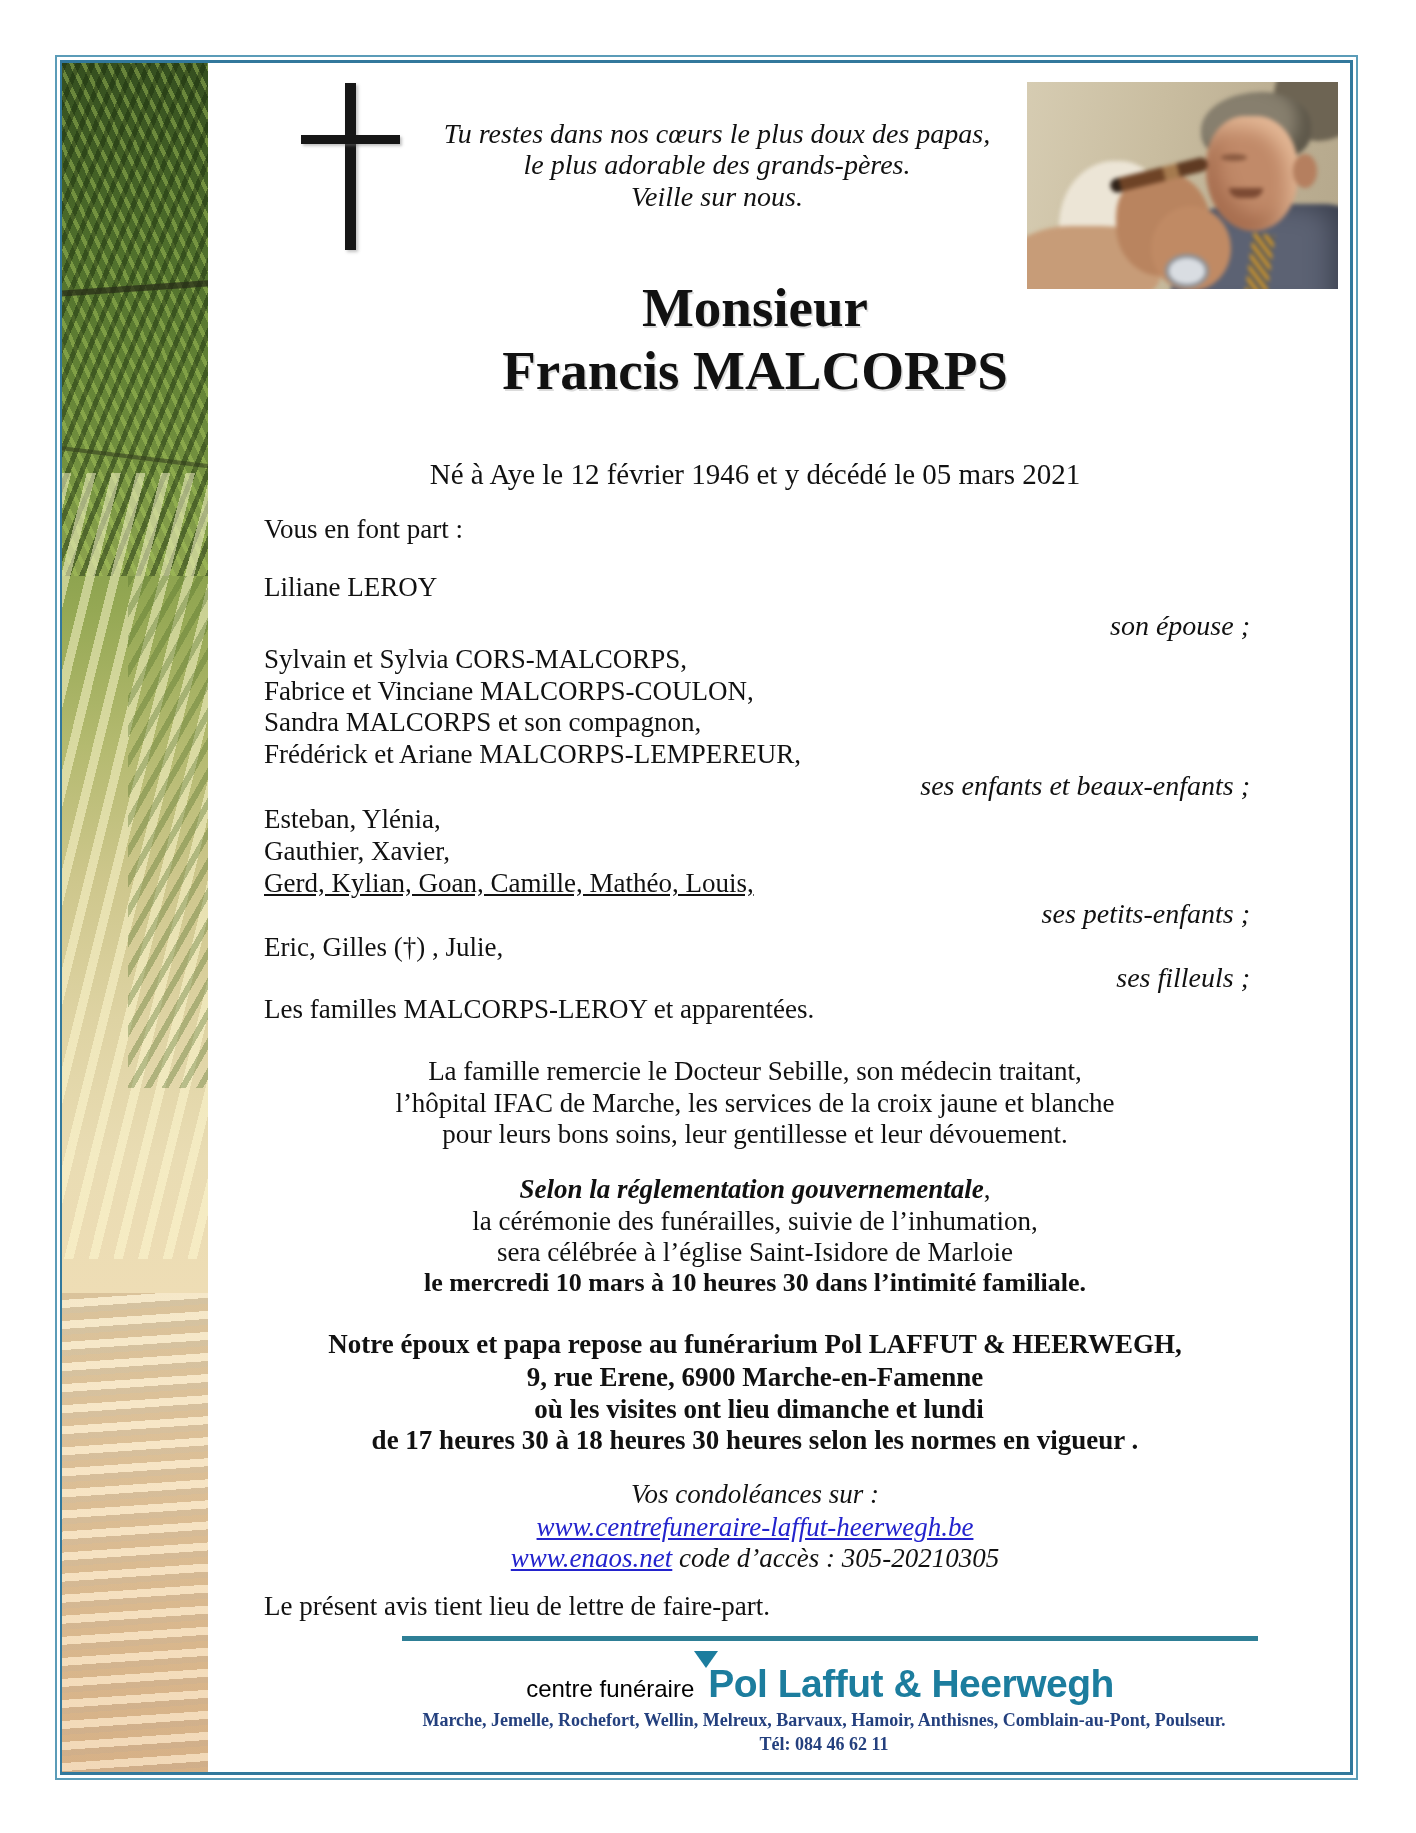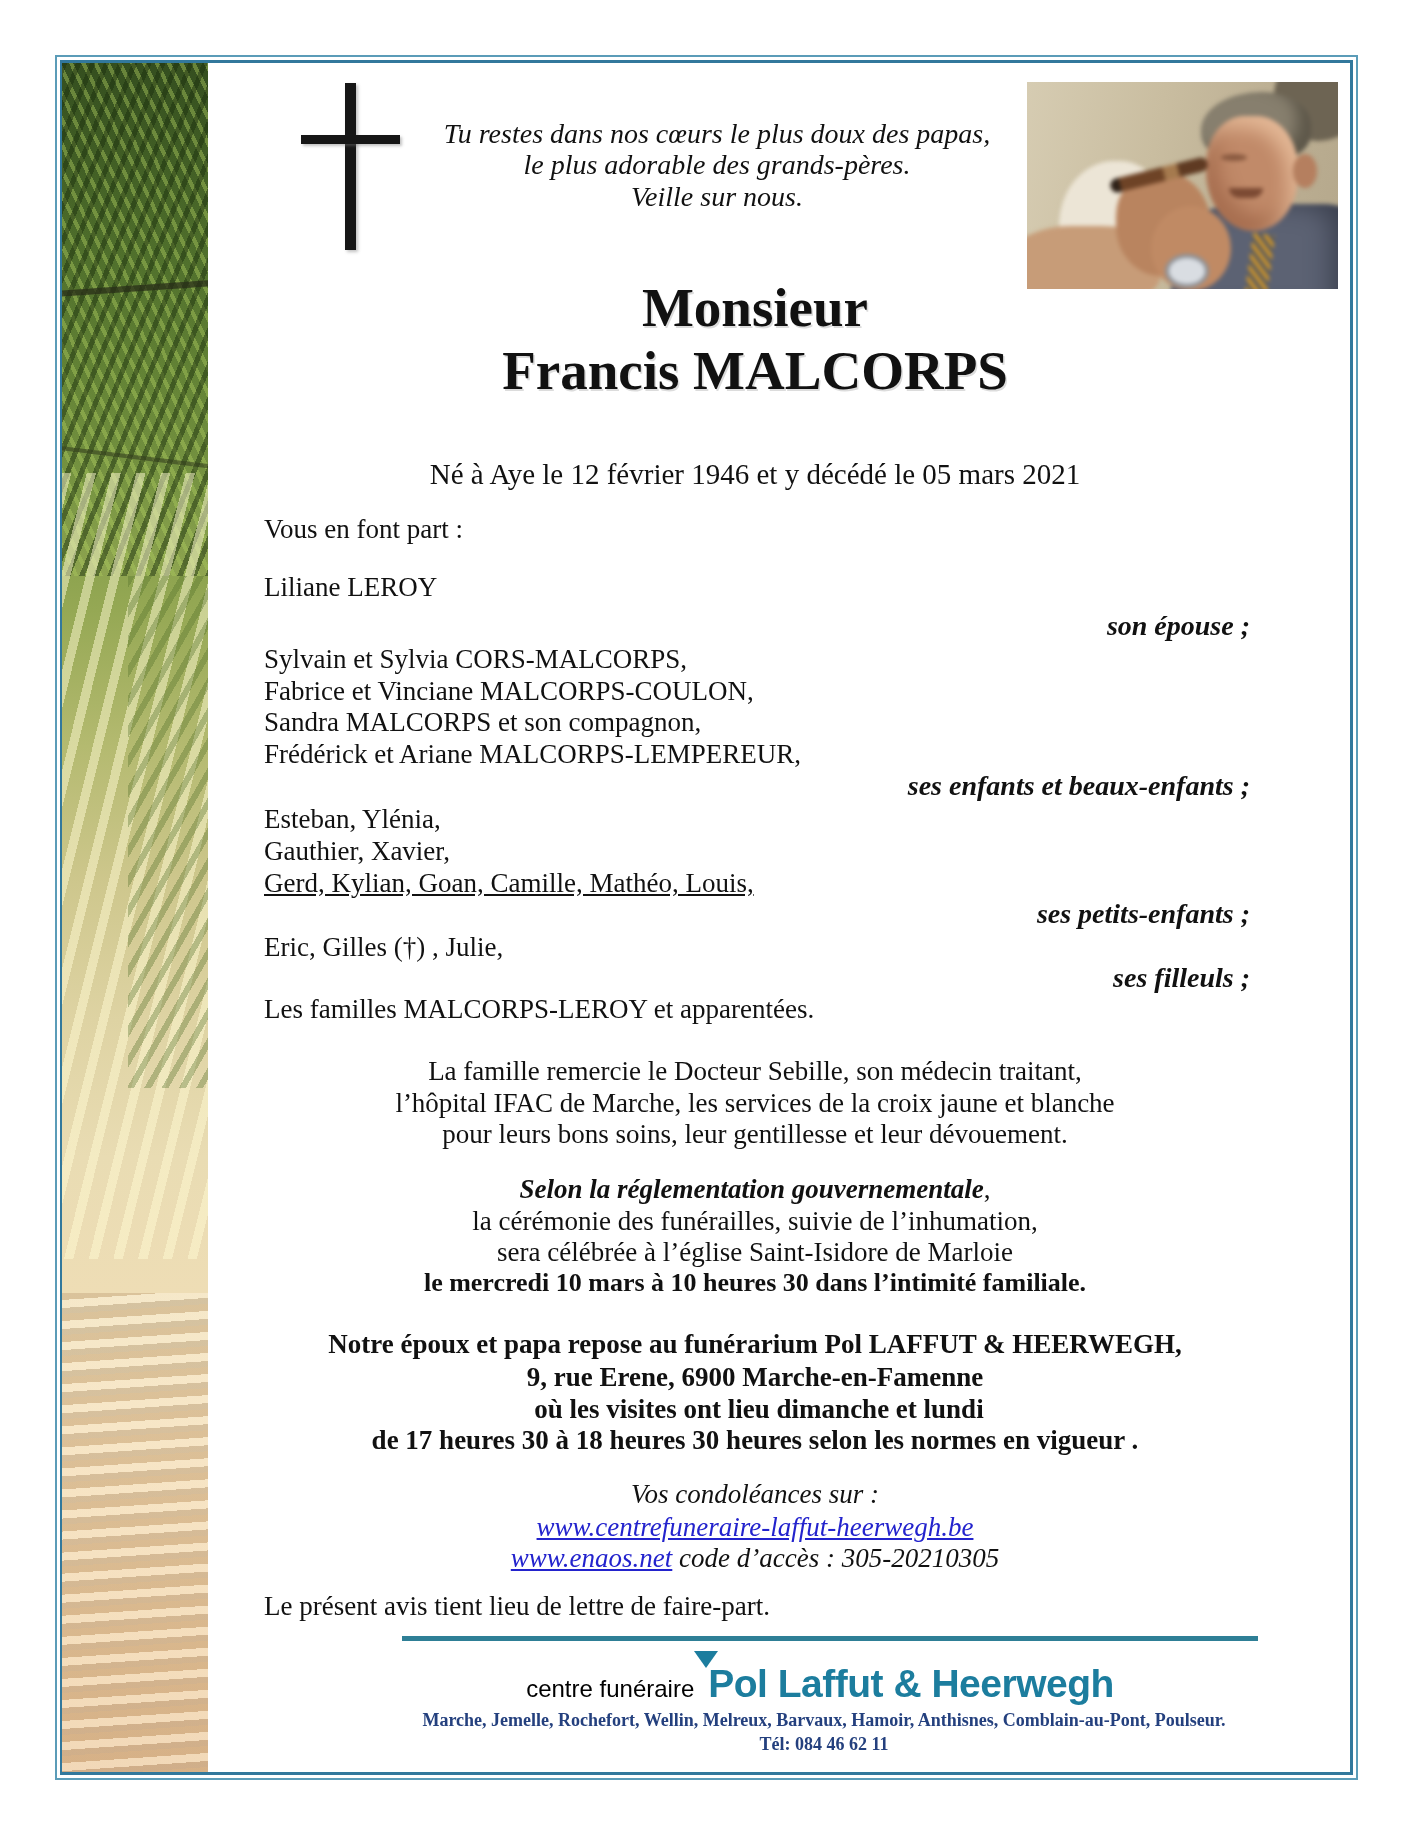--- a/index.html
+++ b/index.html
@@ -74,21 +74,21 @@
            border-radius:50%;box-shadow:0 0 0 4px #8e9298;}
 
   
   .tl{position:absolute;left:208px;width:1094px;box-sizing:border-box;white-space:nowrap;}
   .ctr{text-align:center;}
   .lft{text-align:left;padding-left:56px;}
   .rgt{text-align:right;padding-right:52px;}
   .body{font-size:27px;line-height:32px;}
   .it{font-style:italic;}
   .bd{font-weight:bold;}
-  .relation{font-style:italic;font-weight:bold;font-size:28px;line-height:32px;}
+  .relation{font-style:italic;font-weight:normal;font-size:28px;line-height:32px;}
   .quote{font-style:italic;font-size:28px;line-height:31.5px;}
   .title{font-weight:bold;font-size:55px;line-height:60px;text-shadow:1.5px 1.5px 0 rgba(140,140,140,.30);}
   .sub1{font-size:40px;line-height:44px;}
   .sub2{font-size:29px;line-height:33px;}
   a.doc-link{color:#2323CD;text-decoration:underline;font-style:italic;cursor:pointer;}
 
   
   .rule{position:absolute;left:402px;top:1636px;width:856px;height:5px;background:#2E7F96;}
   .logo-tri{position:absolute;left:694px;top:1651px;width:0;height:0;
             border-left:12px solid transparent;border-right:12px solid transparent;

